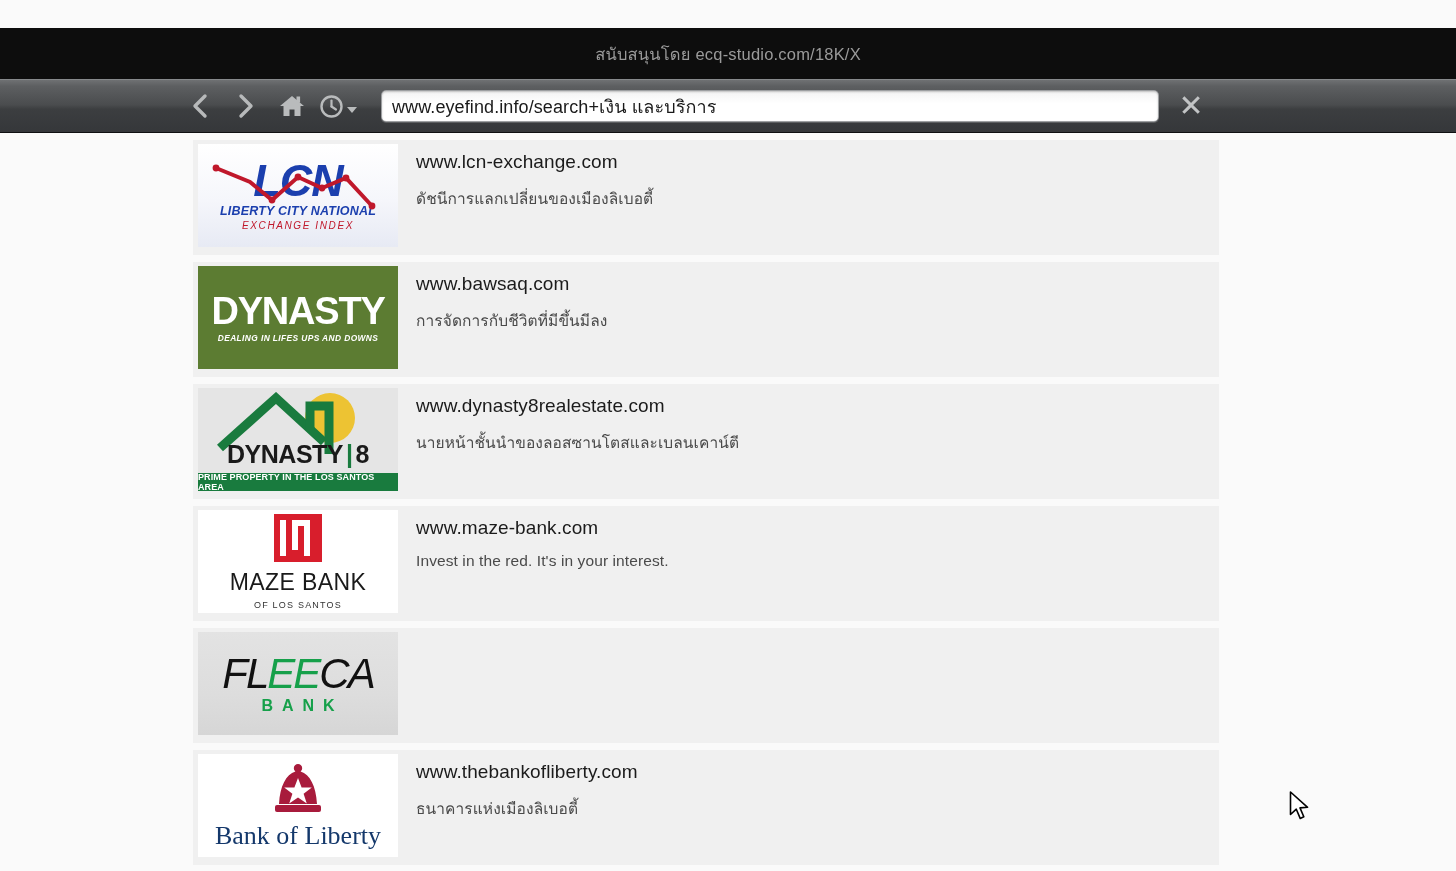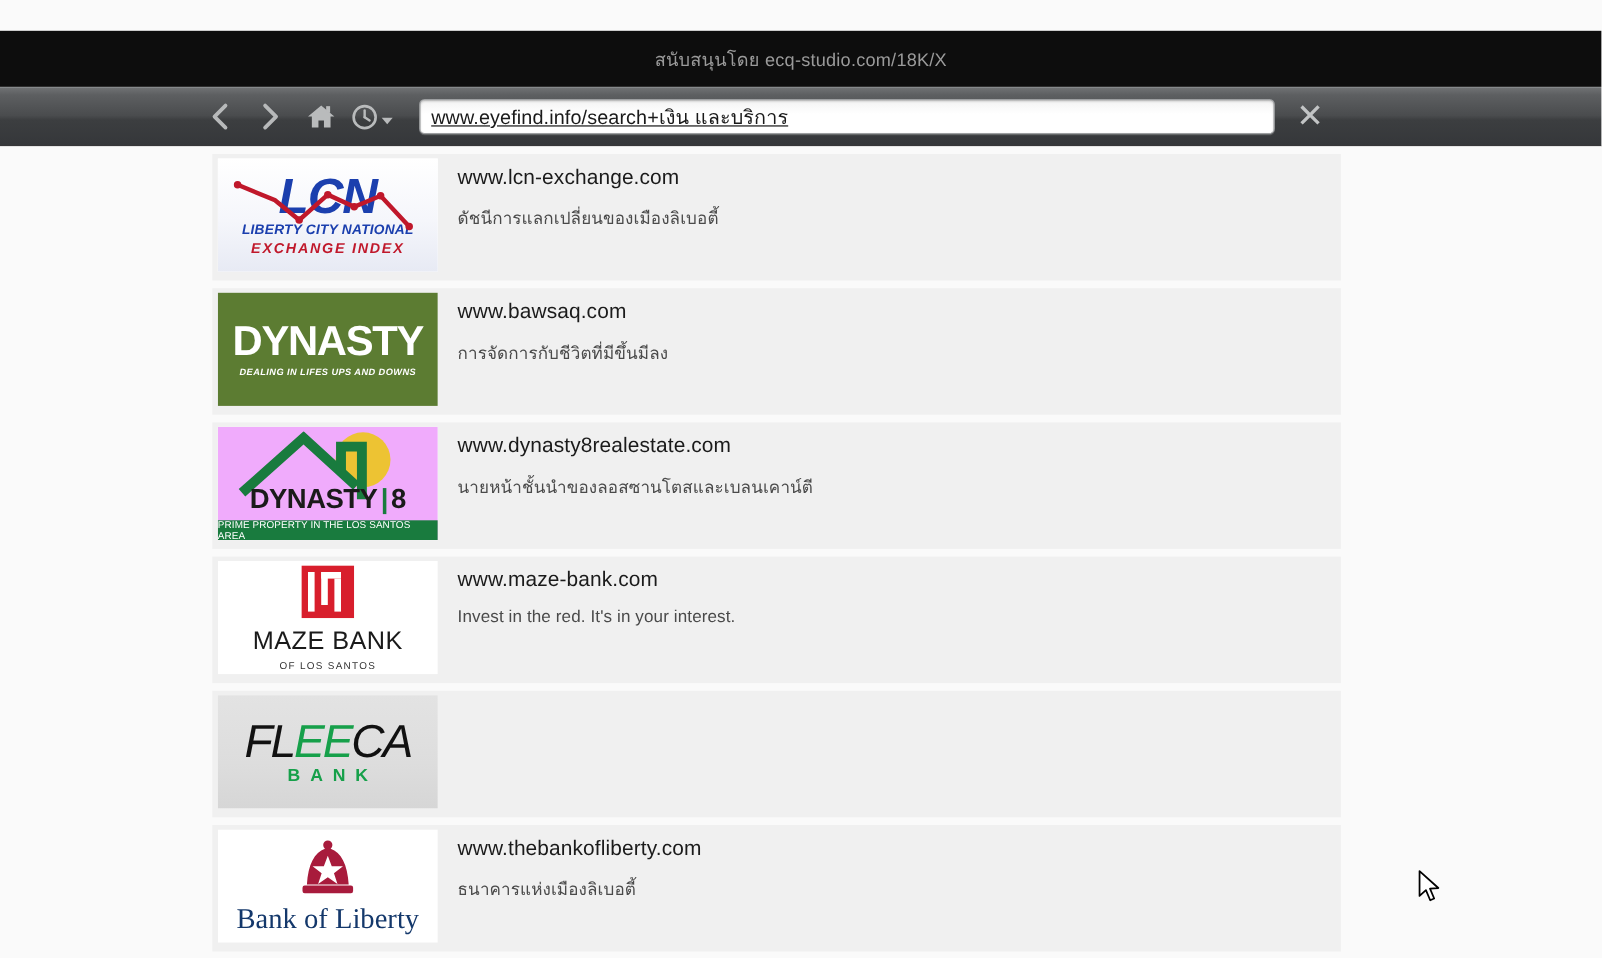--- a/index.html
+++ b/index.html
@@ -60,21 +60,20 @@
   .url-field {
     margin-left: 21px;
     width: 778px; height: 32px;
     background: linear-gradient(to bottom, #f3f3f3 0%, #ffffff 42%, #ffffff 100%);
     border: 1px solid #9d9fa1;
     border-radius: 5px;
     box-shadow: inset 0 1px 2px rgba(0,0,0,.22), 0 1px 0 rgba(255,255,255,.18);
     display: flex; align-items: flex-end;
     padding: 0 10px;
     overflow: hidden;
-    text-decoration: underline;
   }
   .url-text {
     font-size: 18px;
     color: #1a1a1a;
     white-space: nowrap;
     letter-spacing: .1px;
   }
   .close-btn {
     margin-left: 10px;
     width: 44px; height: 40px;
@@ -140,22 +139,22 @@
     font-size: 45px; color: #1b3fae;
     letter-spacing: -1px; line-height: .95;
   }
   .lcn-line { position: absolute; top: 10px; left: 12px; }
   .lcn-sub1 {
     font-weight: bold; font-style: italic;
     font-size: 12.5px; color: #1b3fae; letter-spacing: .2px;
     margin-top: 1px;
   }
   .lcn-sub2 {
-    font-weight: bold; font-style: italic;
-    font-size: 13px; color: #c0182b; letter-spacing: 1.6px;
+    font-weight: normal; font-style: italic;
+    font-size: 10px; color: #c0182b; letter-spacing: 1.6px;
     margin-top: 2px;
   }
 
   
   .bawsaq {
     width: 100%; height: 100%;
     background: #5c7c32;
     display: flex; flex-direction: column; align-items: center; justify-content: center;
   }
   .bawsaq-main {
@@ -164,38 +163,38 @@
   }
   .bawsaq-sub {
     font-weight: bold; font-style: italic;
     font-size: 8.4px; color: #fff; letter-spacing: .4px;
     margin-top: 3px;
   }
 
   
   .dyn {
     width: 100%; height: 100%;
-    background: #f0abfc;
+    background: #e5e5e5;
     position: relative;
     display: flex; flex-direction: column; justify-content: flex-end;
   }
   .dyn-art { position: absolute; top: 4px; left: 0; width: 200px; height: 62px; }
   .dyn-name {
     position: absolute; bottom: 22px; left: 0; width: 100%;
     text-align: center;
     font-weight: bold; font-size: 25px; color: #1a1a1a;
     letter-spacing: -.5px;
   }
   .dyn-bar {
     height: 18px; width: 100%;
     background: #197b3e;
     display: flex; align-items: center; justify-content: center;
   }
   .dyn-bar span {
-    font-weight: normal; font-size: 9px; color: #fff; letter-spacing: .1px;
+    font-weight: bold; font-size: 9px; color: #fff; letter-spacing: .1px;
   }
 
   
   .maze {
     width: 100%; height: 100%;
     background: #fff;
     display: flex; flex-direction: column; align-items: center; justify-content: center;
   }
   .maze-mark { margin-bottom: 7px; }
   .maze-name {

